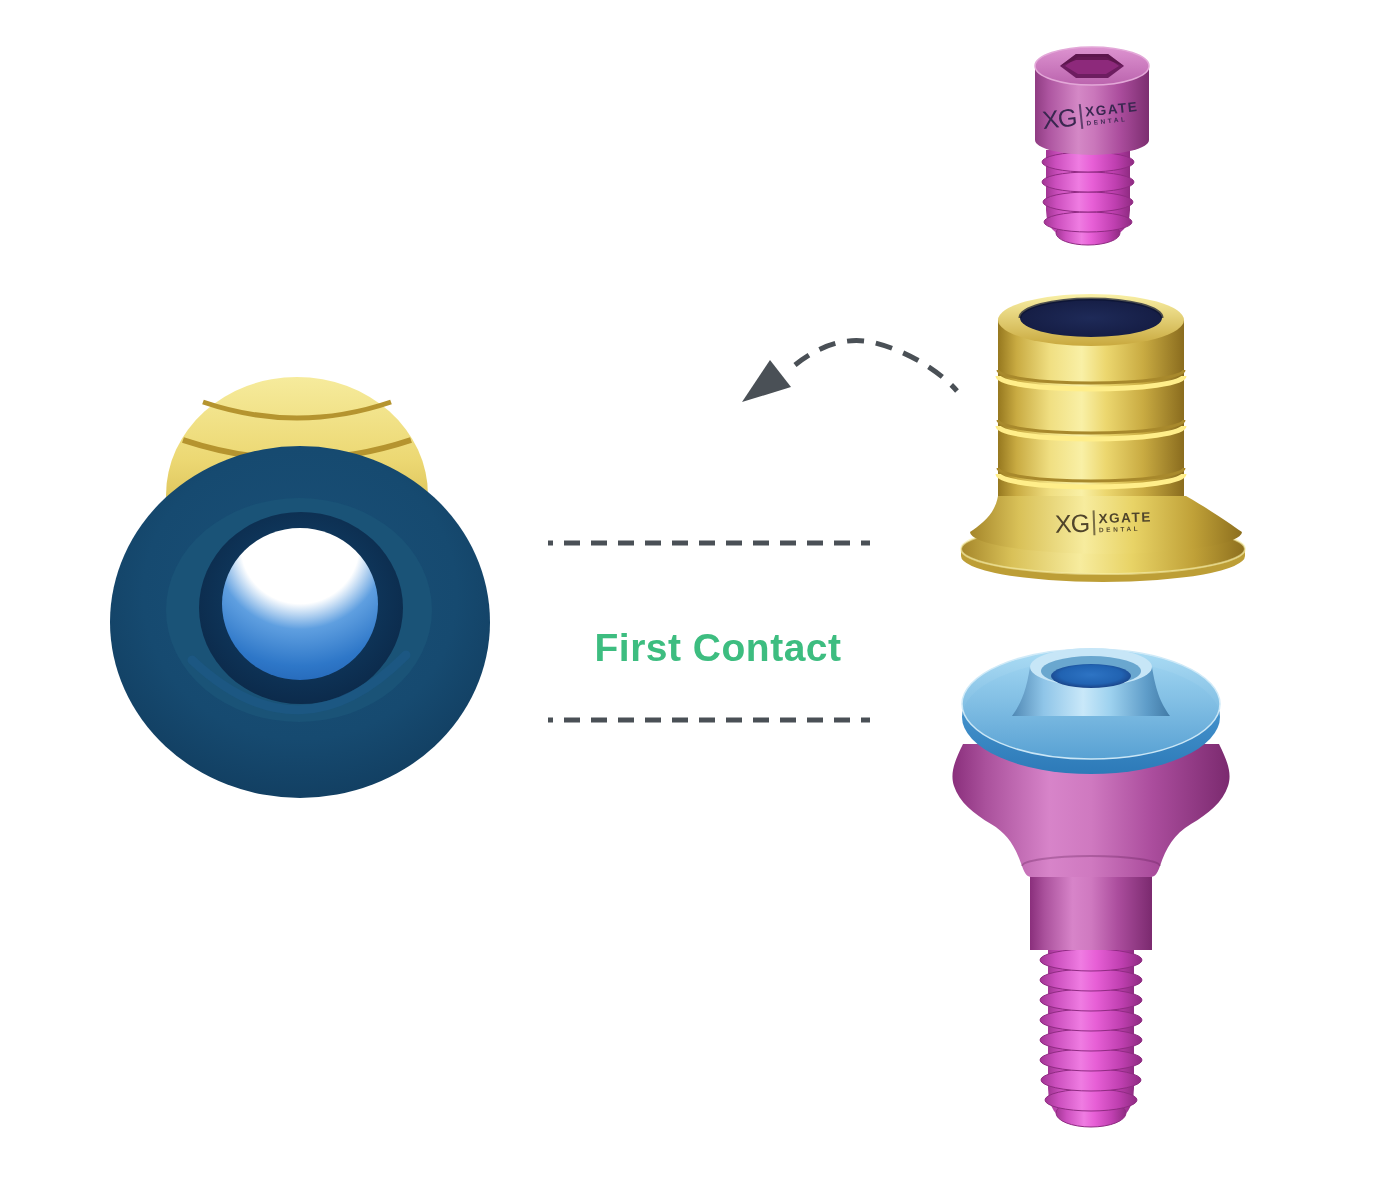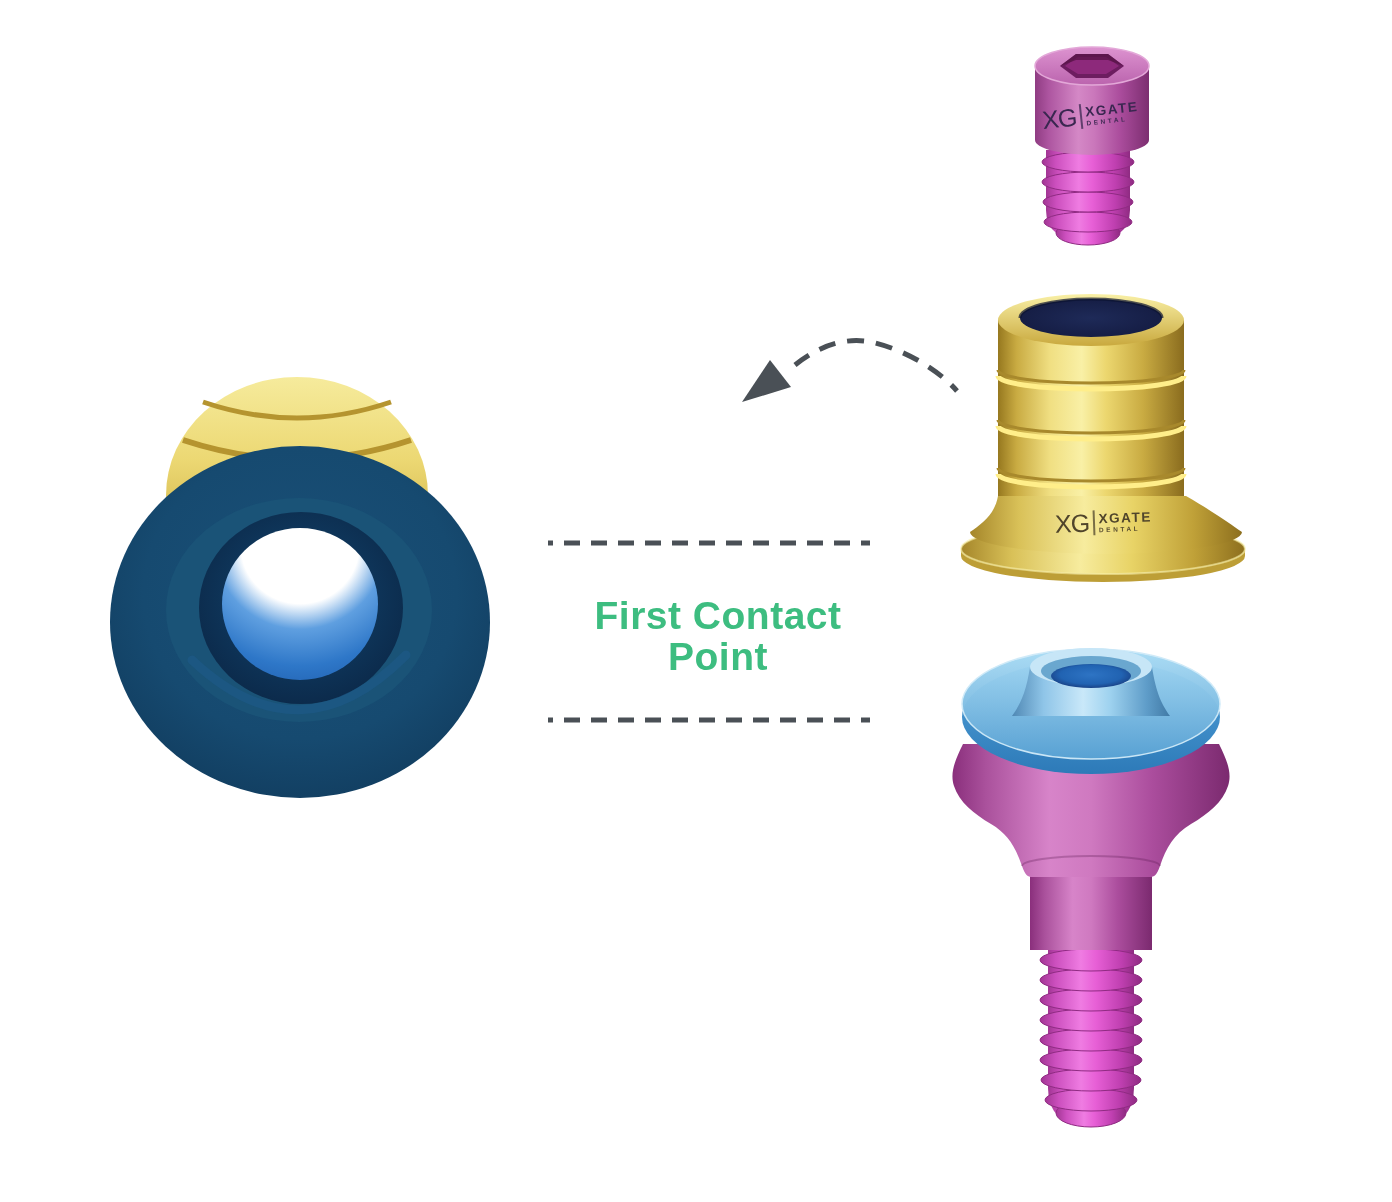--- a/index.html
+++ b/index.html
@@ -3,21 +3,21 @@
 <meta charset="utf-8">
 <style>
   html,body { margin:0; padding:0; background:#ffffff; }
   .stage {
     position:relative; width:1392px; height:1202px; background:#ffffff;
     overflow:hidden; font-family:"Liberation Sans","DejaVu Sans",sans-serif;
   }
   .artwork { position:absolute; left:0; top:0; }
 
   .contact-label {
-    position:absolute; left:518px; top:595px; width:400px;
+    position:absolute; left:518px; top:627px; width:400px;
     text-align:center; color:#3dbd80; font-weight:bold;
     font-size:39px; line-height:41px; letter-spacing:0.5px;
   }
 
   .brand { position:absolute; display:flex; align-items:center; gap:4px; }
   .brand-xg { font-size:25px; font-weight:400; letter-spacing:-1px; line-height:1; }
   .brand-divider { width:1.5px; height:25px; background:currentColor; opacity:.75; }
   .brand-words { display:flex; flex-direction:column; line-height:1; }
   .brand-name { font-size:13.5px; font-weight:700; letter-spacing:1.6px; }
   .brand-sub { font-size:6.5px; font-weight:700; letter-spacing:2.6px; margin-top:2px; opacity:.95; }
@@ -224,16 +224,15 @@
     <span class="brand-xg">XG</span>
     <span class="brand-divider"></span>
     <span class="brand-words">
       <span class="brand-name">XGATE</span>
       <span class="brand-sub">DENTAL</span>
     </span>
   </div>
 
   <div class="contact-label">
     <div>First Contact</div>
-    <div>Point</div>
   </div>
 
 </div>
 
 </body></html>

